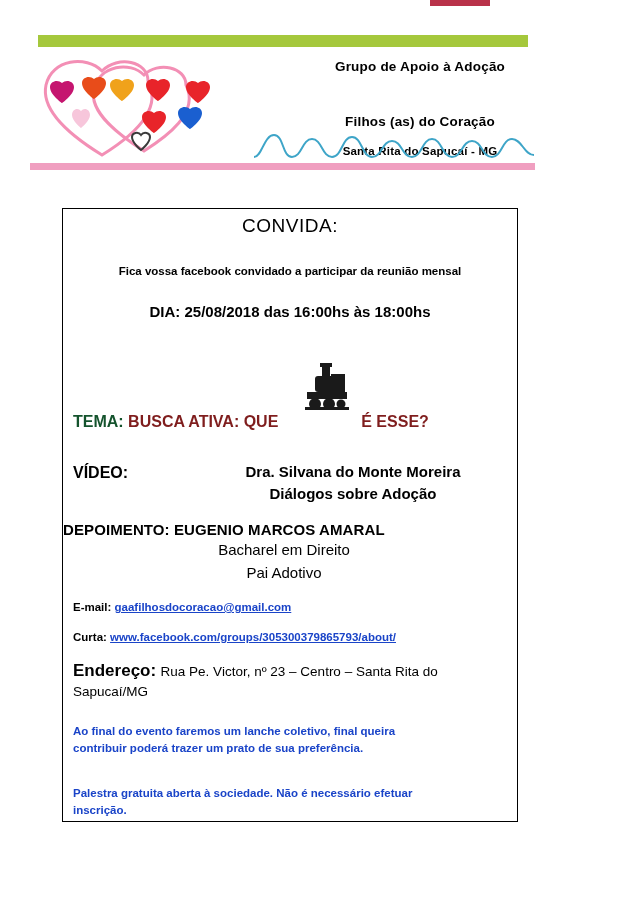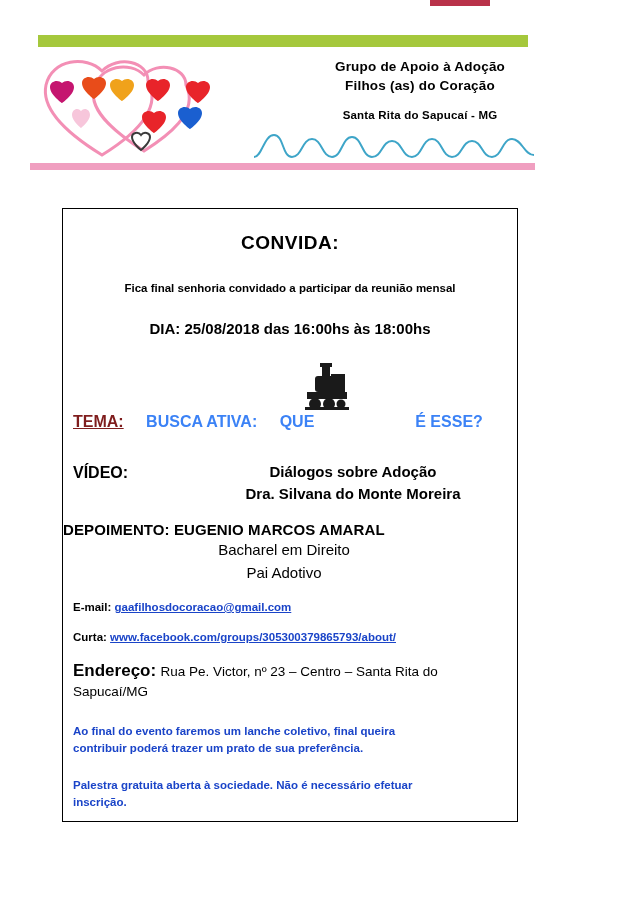--- a/index.html
+++ b/index.html
@@ -70,20 +70,21 @@
     font-size: 13.5px;
     font-weight: bold;
     line-height: 19px;
     letter-spacing: 0.2px;
   }
   .org-line2 {
     font-size: 13.5px;
     font-weight: bold;
     line-height: 19px;
     letter-spacing: 0.2px;
+    margin-top: 36px;
   }
   .org-city {
     margin-top: 14px;
     font-size: 11.5px;
     font-weight: bold;
     letter-spacing: 0.2px;
   }
 
   .squiggle {
     position: absolute;
@@ -101,22 +102,22 @@
     width: 456px;
     height: 614px;
     border: 1px solid #000000;
     box-sizing: border-box;
     background: #ffffff;
   }
 
   .convida {
     text-align: center;
     font-size: 19px;
-    font-weight: bold;
-    margin-top: 23px;
+    font-weight: normal;
+    margin-top: 6px;
     letter-spacing: 0.5px;
   }
 
   .invite-line {
     text-align: center;
     font-size: 11.5px;
     font-weight: bold;
     margin-top: 28px;
   }
 
@@ -137,22 +138,22 @@
   }
 
   .tema-row {
     position: absolute;
     left: 10px;
     top: 204px;
     width: 436px;
     font-size: 16px;
     font-weight: bold;
   }
-  .tema-label { color: #7f1d1d; text-decoration: underline; }
-  .tema-red { color: #3b82f6; margin-left: 18px; }
+  .tema-label { color: #14532d; }
+  .tema-red { color: #7f1d1d; }
   .tema-gap { display: inline-block; width: 74px; }
 
   .video-row {
     position: absolute;
     left: 10px;
     top: 252px;
     width: 436px;
   }
   .video-label {
     position: absolute;
@@ -224,21 +225,21 @@
   .notes {
     position: absolute;
     left: 10px;
     top: 514px;
     width: 420px;
     font-size: 11.5px;
     font-weight: bold;
     color: #1a44c8;
     line-height: 17px;
   }
-  .notes .note2 { margin-top: 20px; }
+  .notes .note2 { margin-top: 28px; }
 </style>
 </head>
 <body>
 
 <div class="top-mark"></div>
 
 <div class="letterhead">
 
   <div class="green-bar"></div>
   <div class="pink-bar"></div>
@@ -276,21 +277,21 @@
                C170 36, 170 18, 180 18 C190 18, 190 36, 200 36 C210 36, 210 20, 220 20 C230 20, 230 36, 240 36
                C250 36, 250 18, 260 18 C270 18, 272 34, 282 34" fill="none" stroke="#3ea5c8" stroke-width="2"></path>
     </svg>
   </div>
 </div>
 
 <div class="flyer-box">
 
   <div class="convida">CONVIDA:</div>
 
-  <div class="invite-line">Fica final senhoria convidado a participar da reunião mensal</div>
+  <div class="invite-line">Fica vossa facebook convidado a participar da reunião mensal</div>
 
   <div class="date-line">DIA: 25/08/2018 das 16:00hs às 18:00hs</div>
 
   <div class="train-wrap">
     <svg width="50" height="52" viewBox="0 0 50 52" xmlns="http://www.w3.org/2000/svg">
 
       <rect x="19" y="2" width="12" height="4" fill="#1a1a1a"></rect>
       <rect x="21" y="6" width="8" height="9" fill="#1a1a1a"></rect>
 
       <rect x="14" y="15" width="22" height="16" rx="3" fill="#1a1a1a"></rect>
@@ -310,22 +311,22 @@
     <span class="tema-label">TEMA:</span>
     <span class="tema-red">BUSCA ATIVA:</span>
     <span class="tema-red">QUE</span>
     <span class="tema-gap"></span>
     <span class="tema-red">É ESSE?</span>
   </div>
 
   <div class="video-row">
     <div class="video-label">VÍDEO:</div>
     <div class="video-text">
+      <div>Dra. Silvana do Monte Moreira</div>
       <div>Diálogos sobre  Adoção</div>
-      <div>Dra. Silvana do Monte Moreira</div>
     </div>
   </div>
 
   <div class="depo-row">
     <div class="depo-head">
       <span>DEPOIMENTO:</span>
       <span>EUGENIO MARCOS AMARAL</span>
     </div>
     <div class="depo-sub">Bacharel em Direito</div>
     <div class="depo-sub">Pai Adotivo</div>

